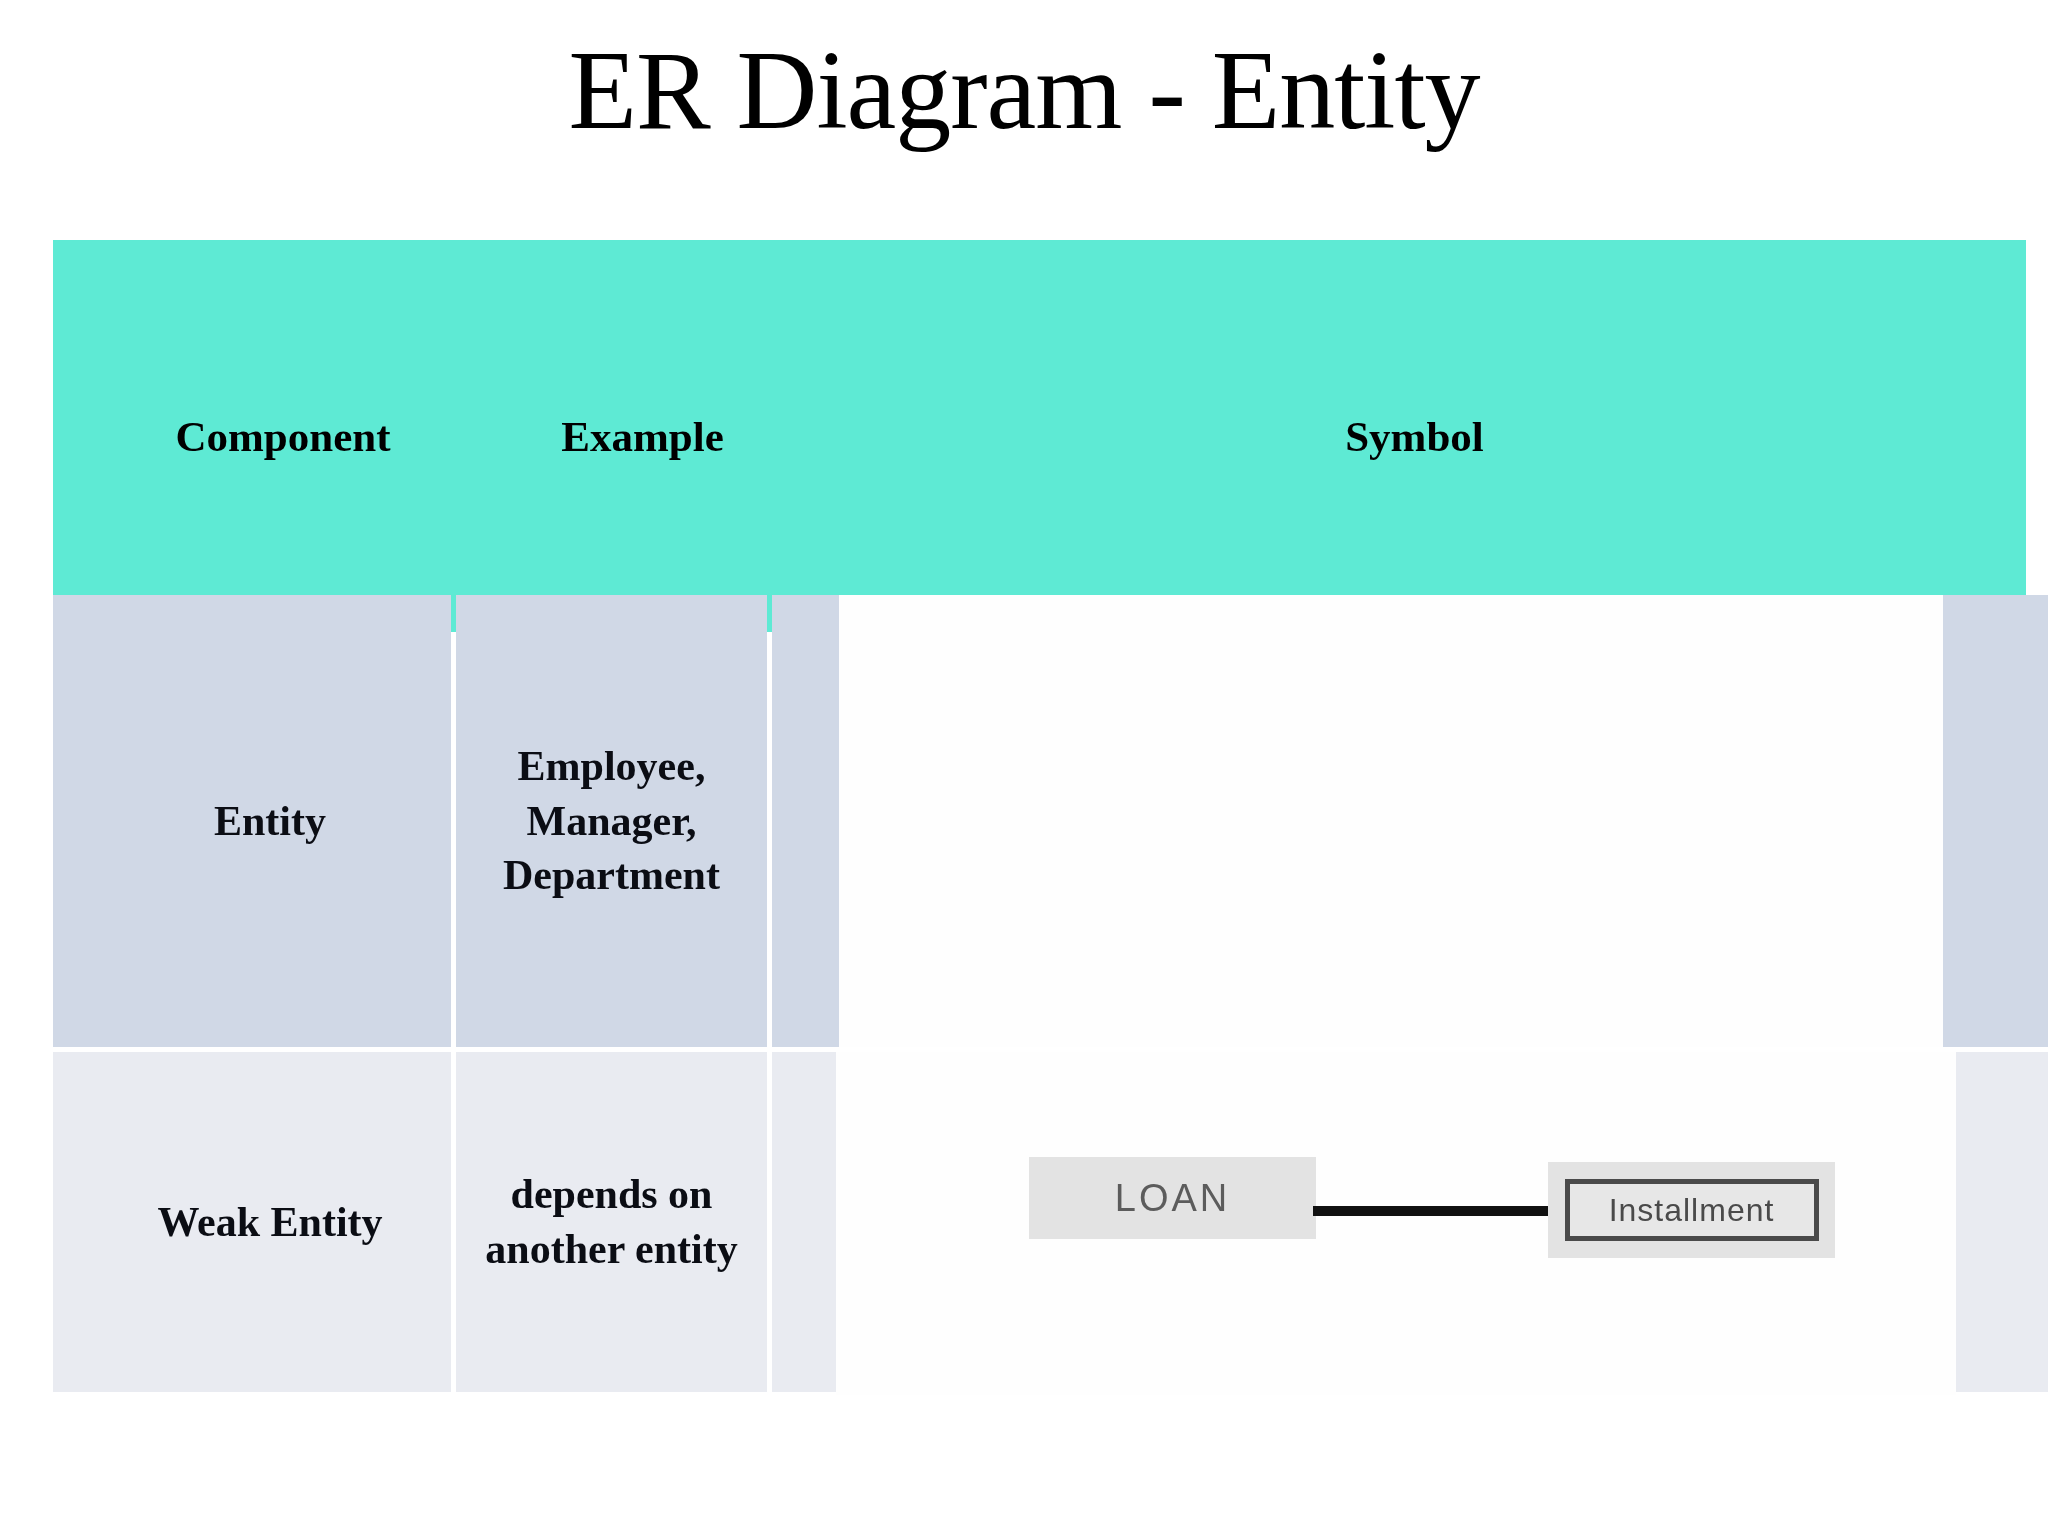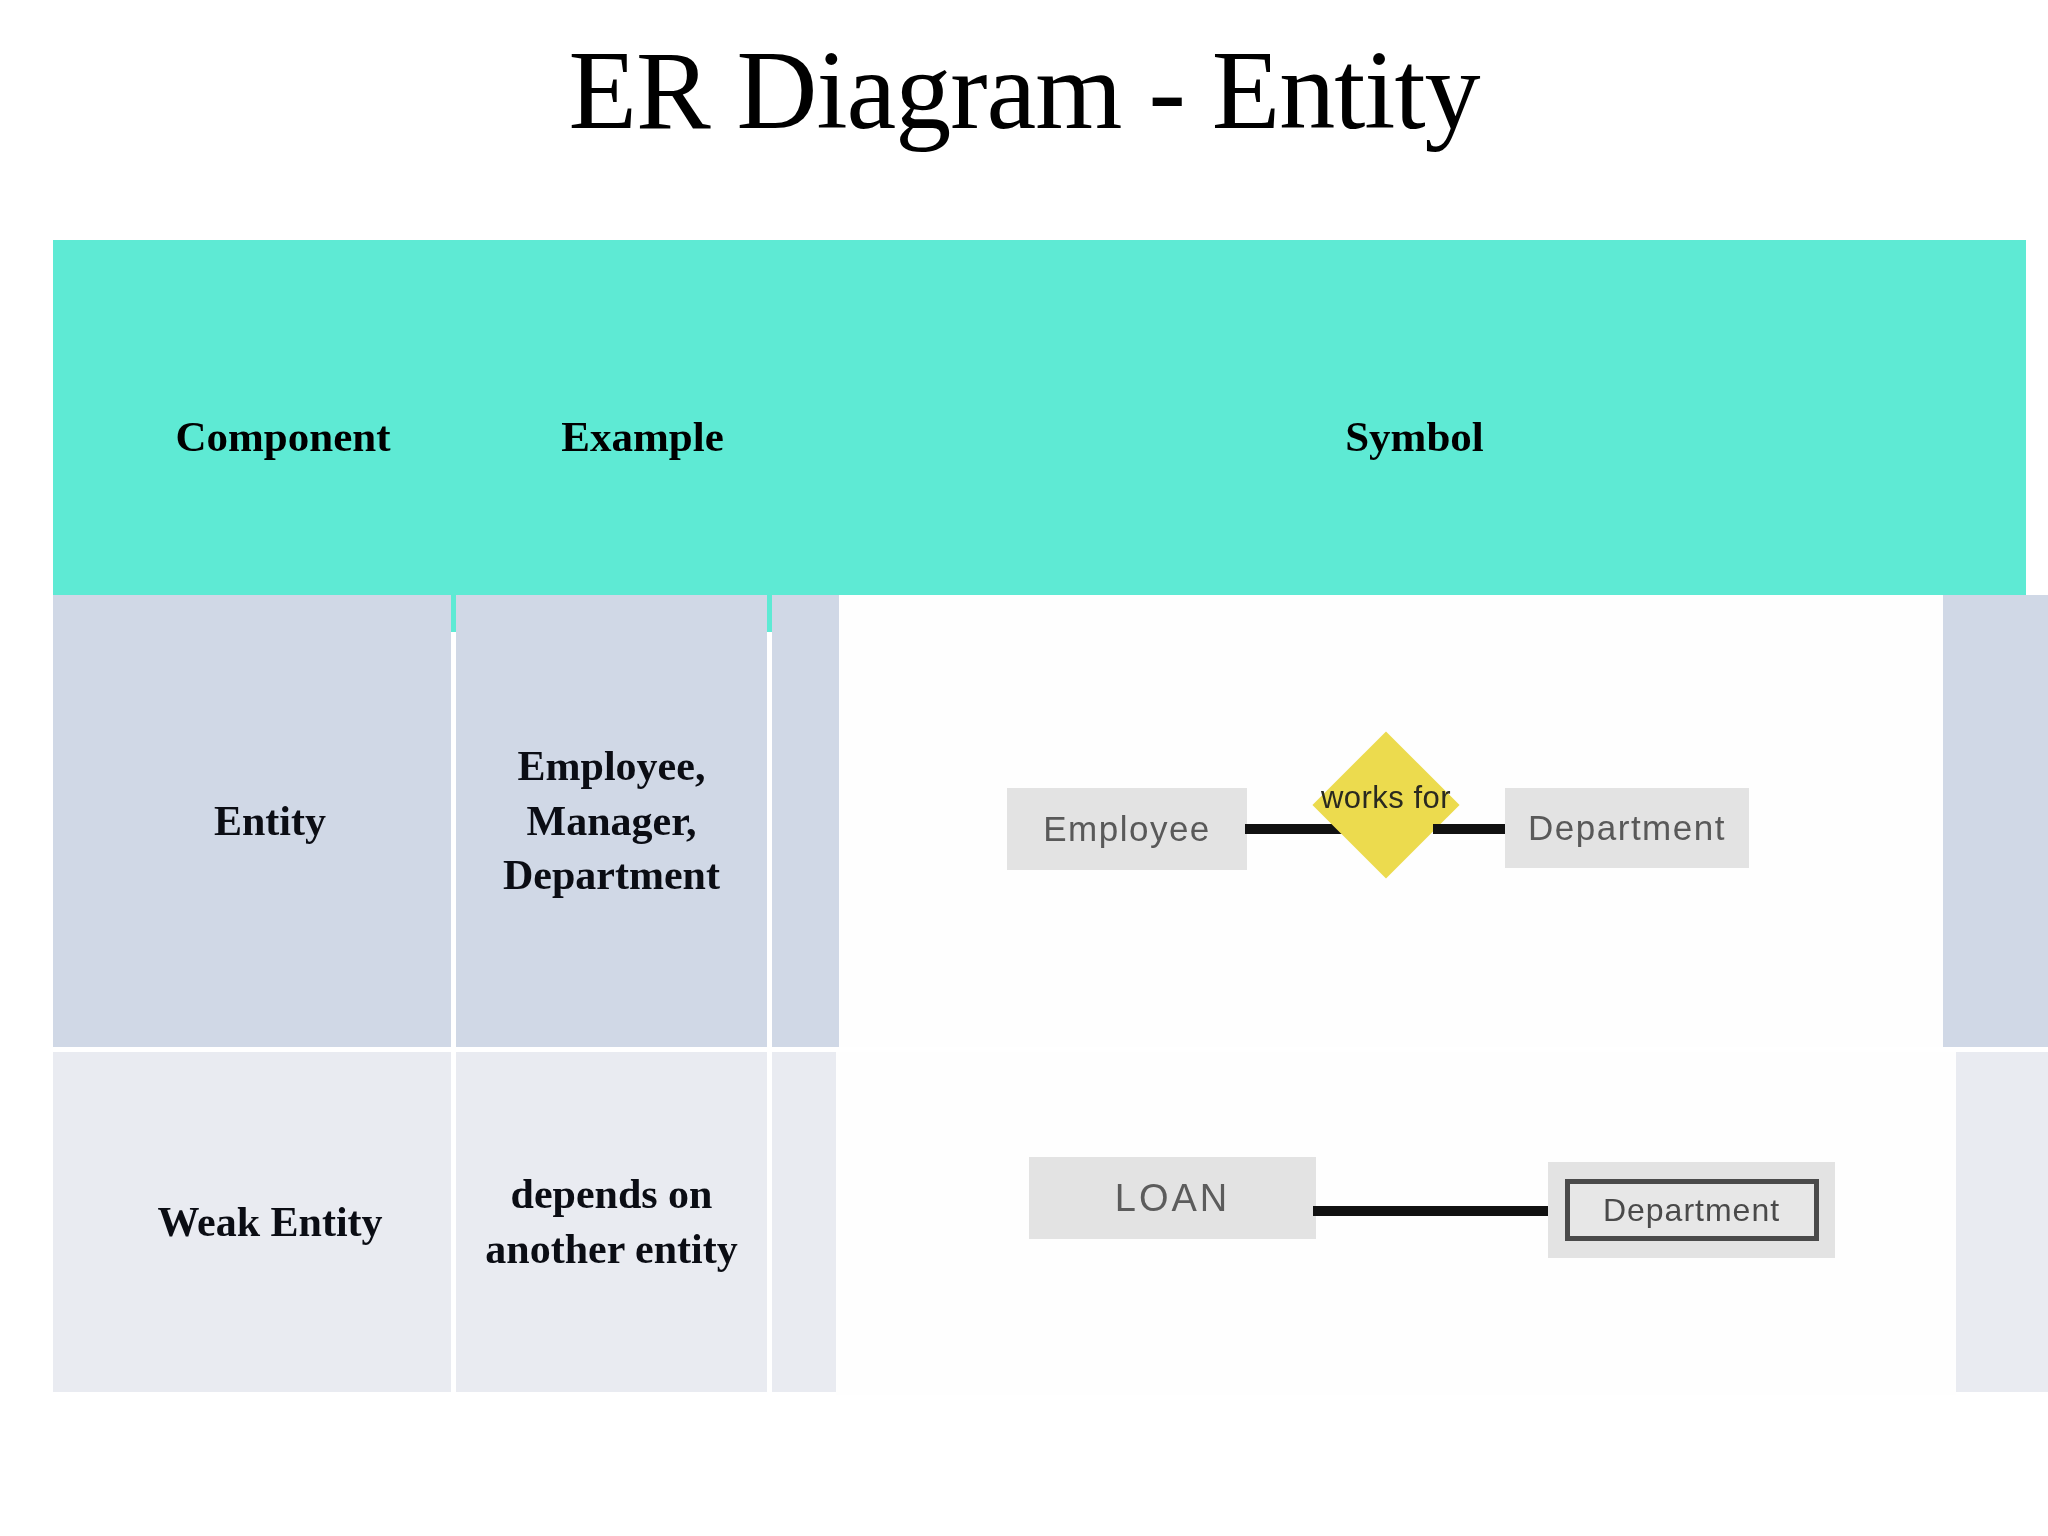--- a/index.html
+++ b/index.html
@@ -176,30 +176,22 @@
     <div class="cell cell-example row2-bg">depends on another entity</div>
     <div class="strip row2-bg" style="left:719px;width:66px;"></div>
   </div>
 
   <div class="tail tail-1"></div>
   <div class="tail tail-2"></div>
 
   <div class="symbol-canvas canvas-1"></div>
   <div class="symbol-canvas canvas-2"></div>
 
-  <div class="er-row1">
-    <div class="er-box box-employee">Employee</div>
-    <div class="er-line line-1"></div>
-    <div class="diamond"></div>
-    <div class="diamond-label">works for</div>
-    <div class="er-line line-2"></div>
-    <div class="er-box box-department">Department</div>
-  </div>
 
   <div class="er-row2">
     <div class="box-loan">LOAN</div>
     <div class="line-3"></div>
     <div class="box-installment-outer">
-      <div class="box-installment-inner">Department</div>
+      <div class="box-installment-inner">Installment</div>
     </div>
   </div>
 
 </div>
 
 </body></html>

